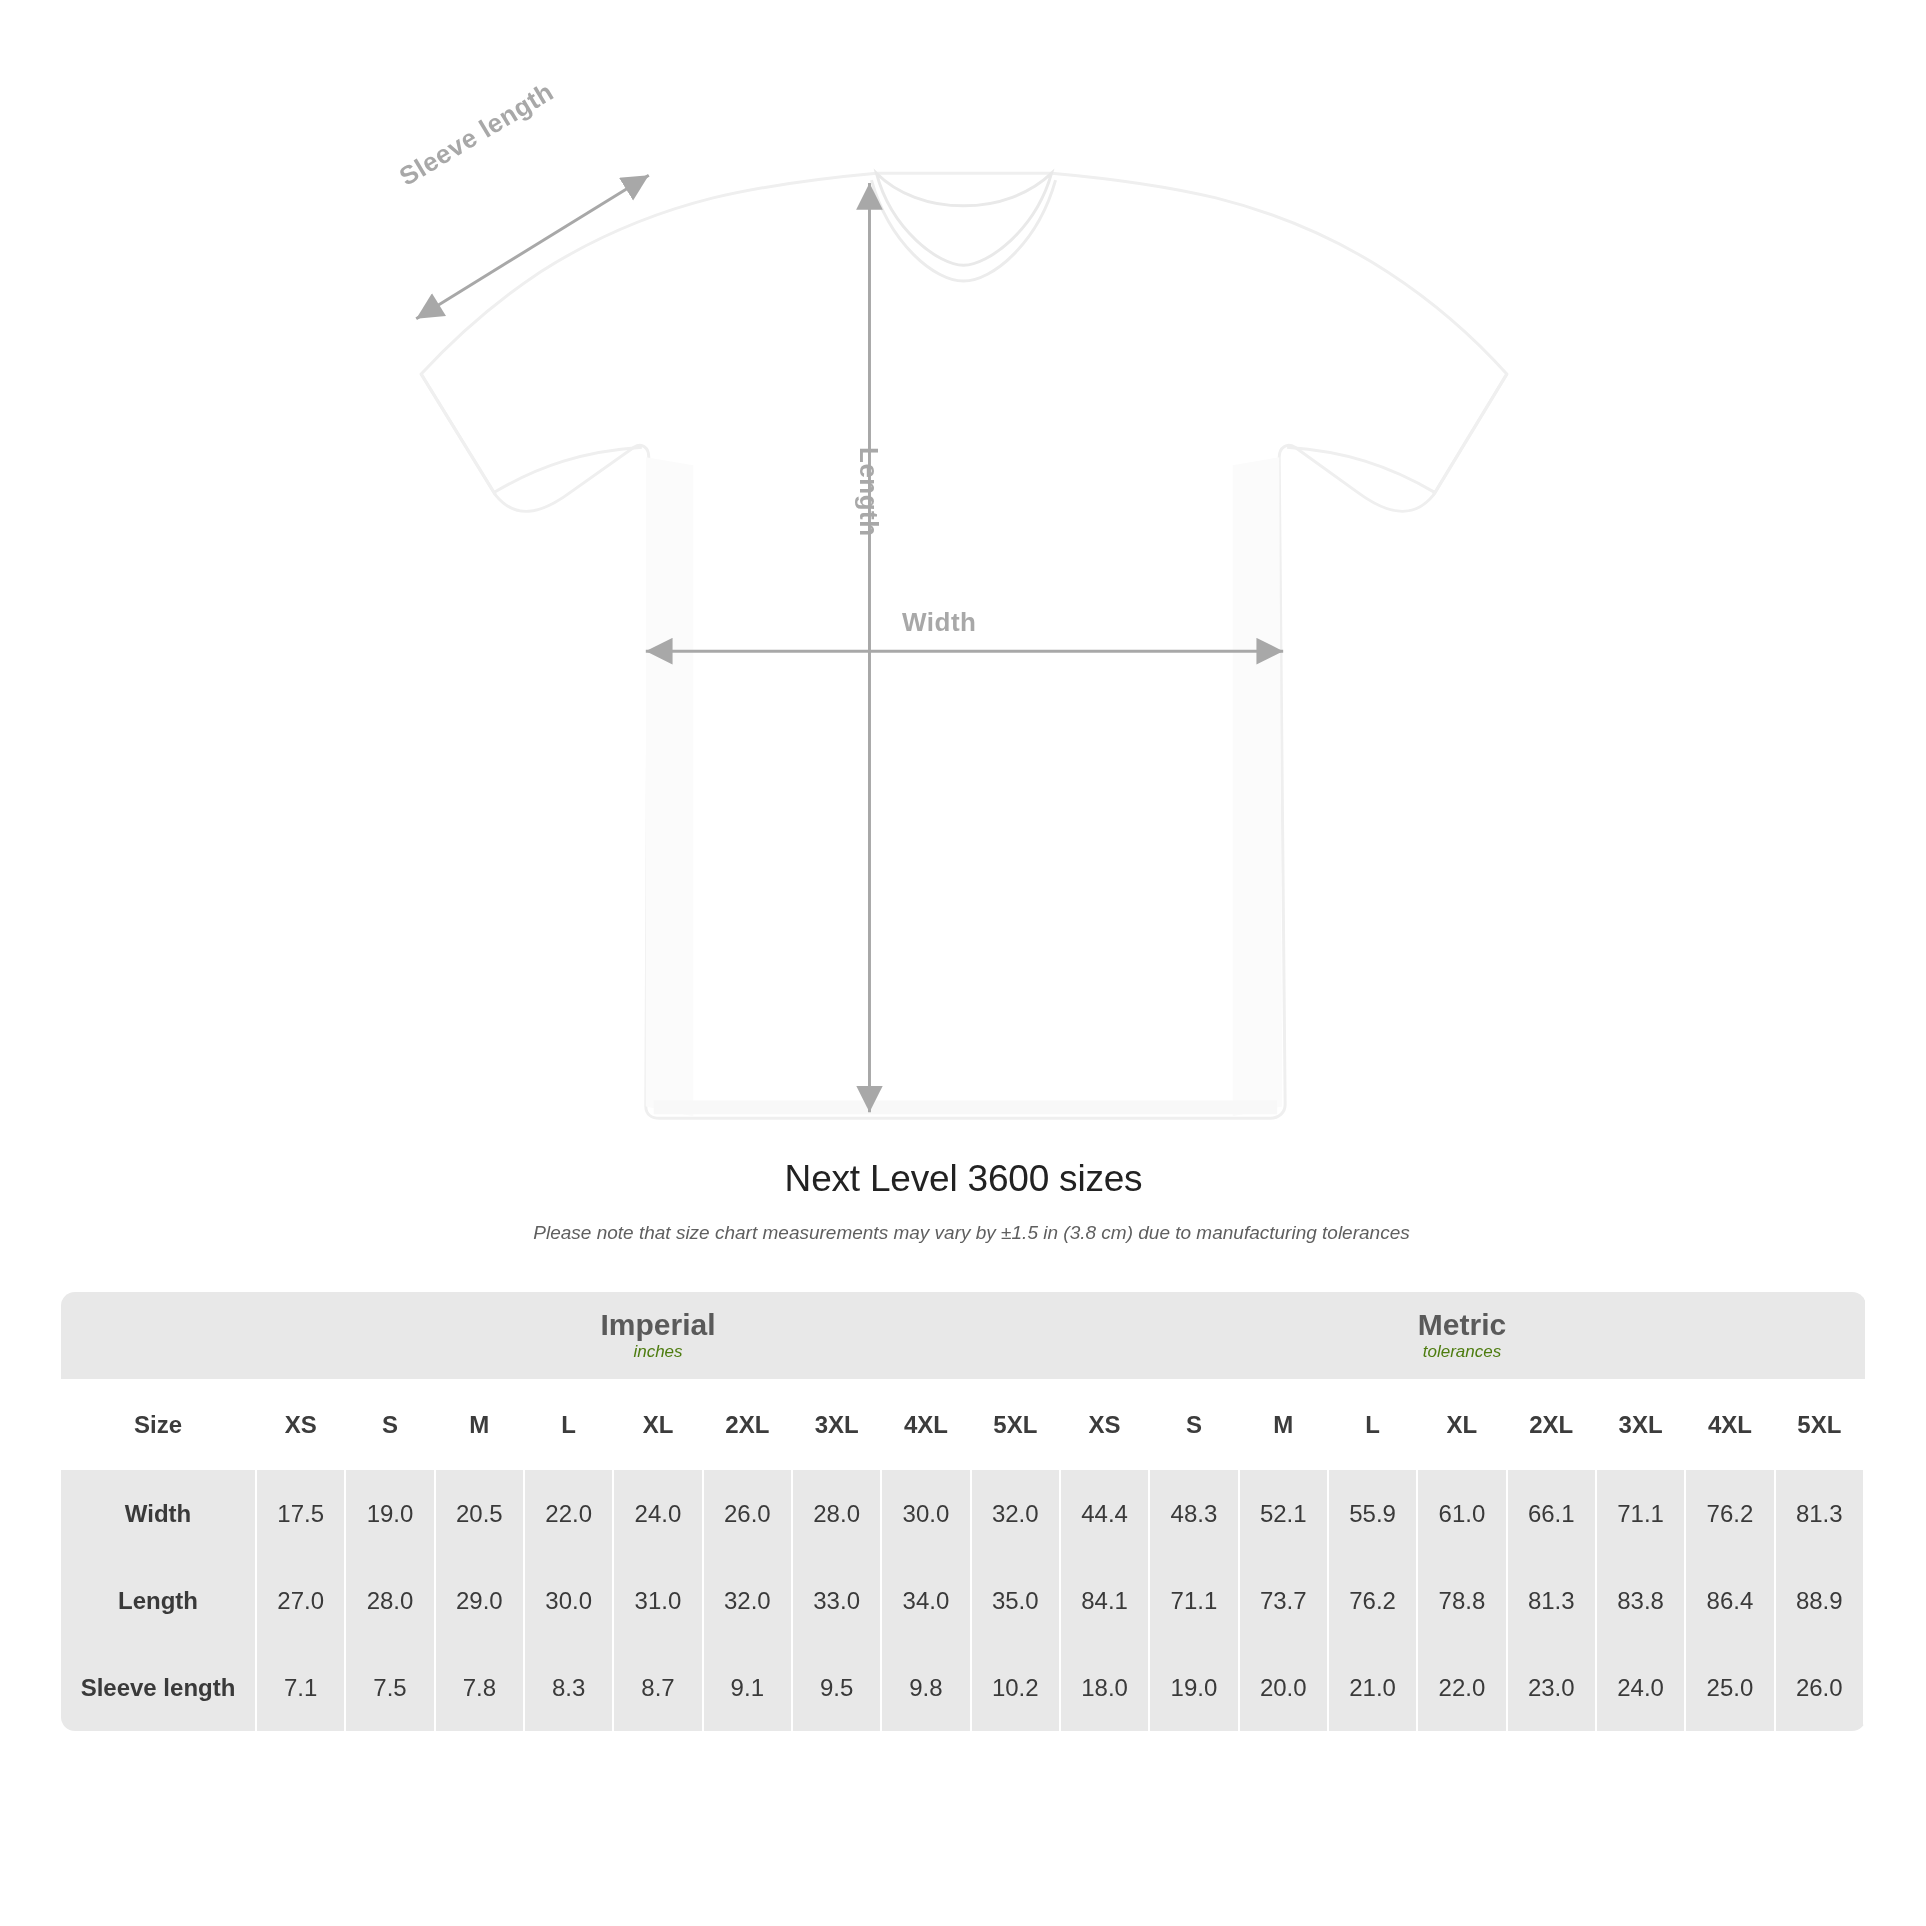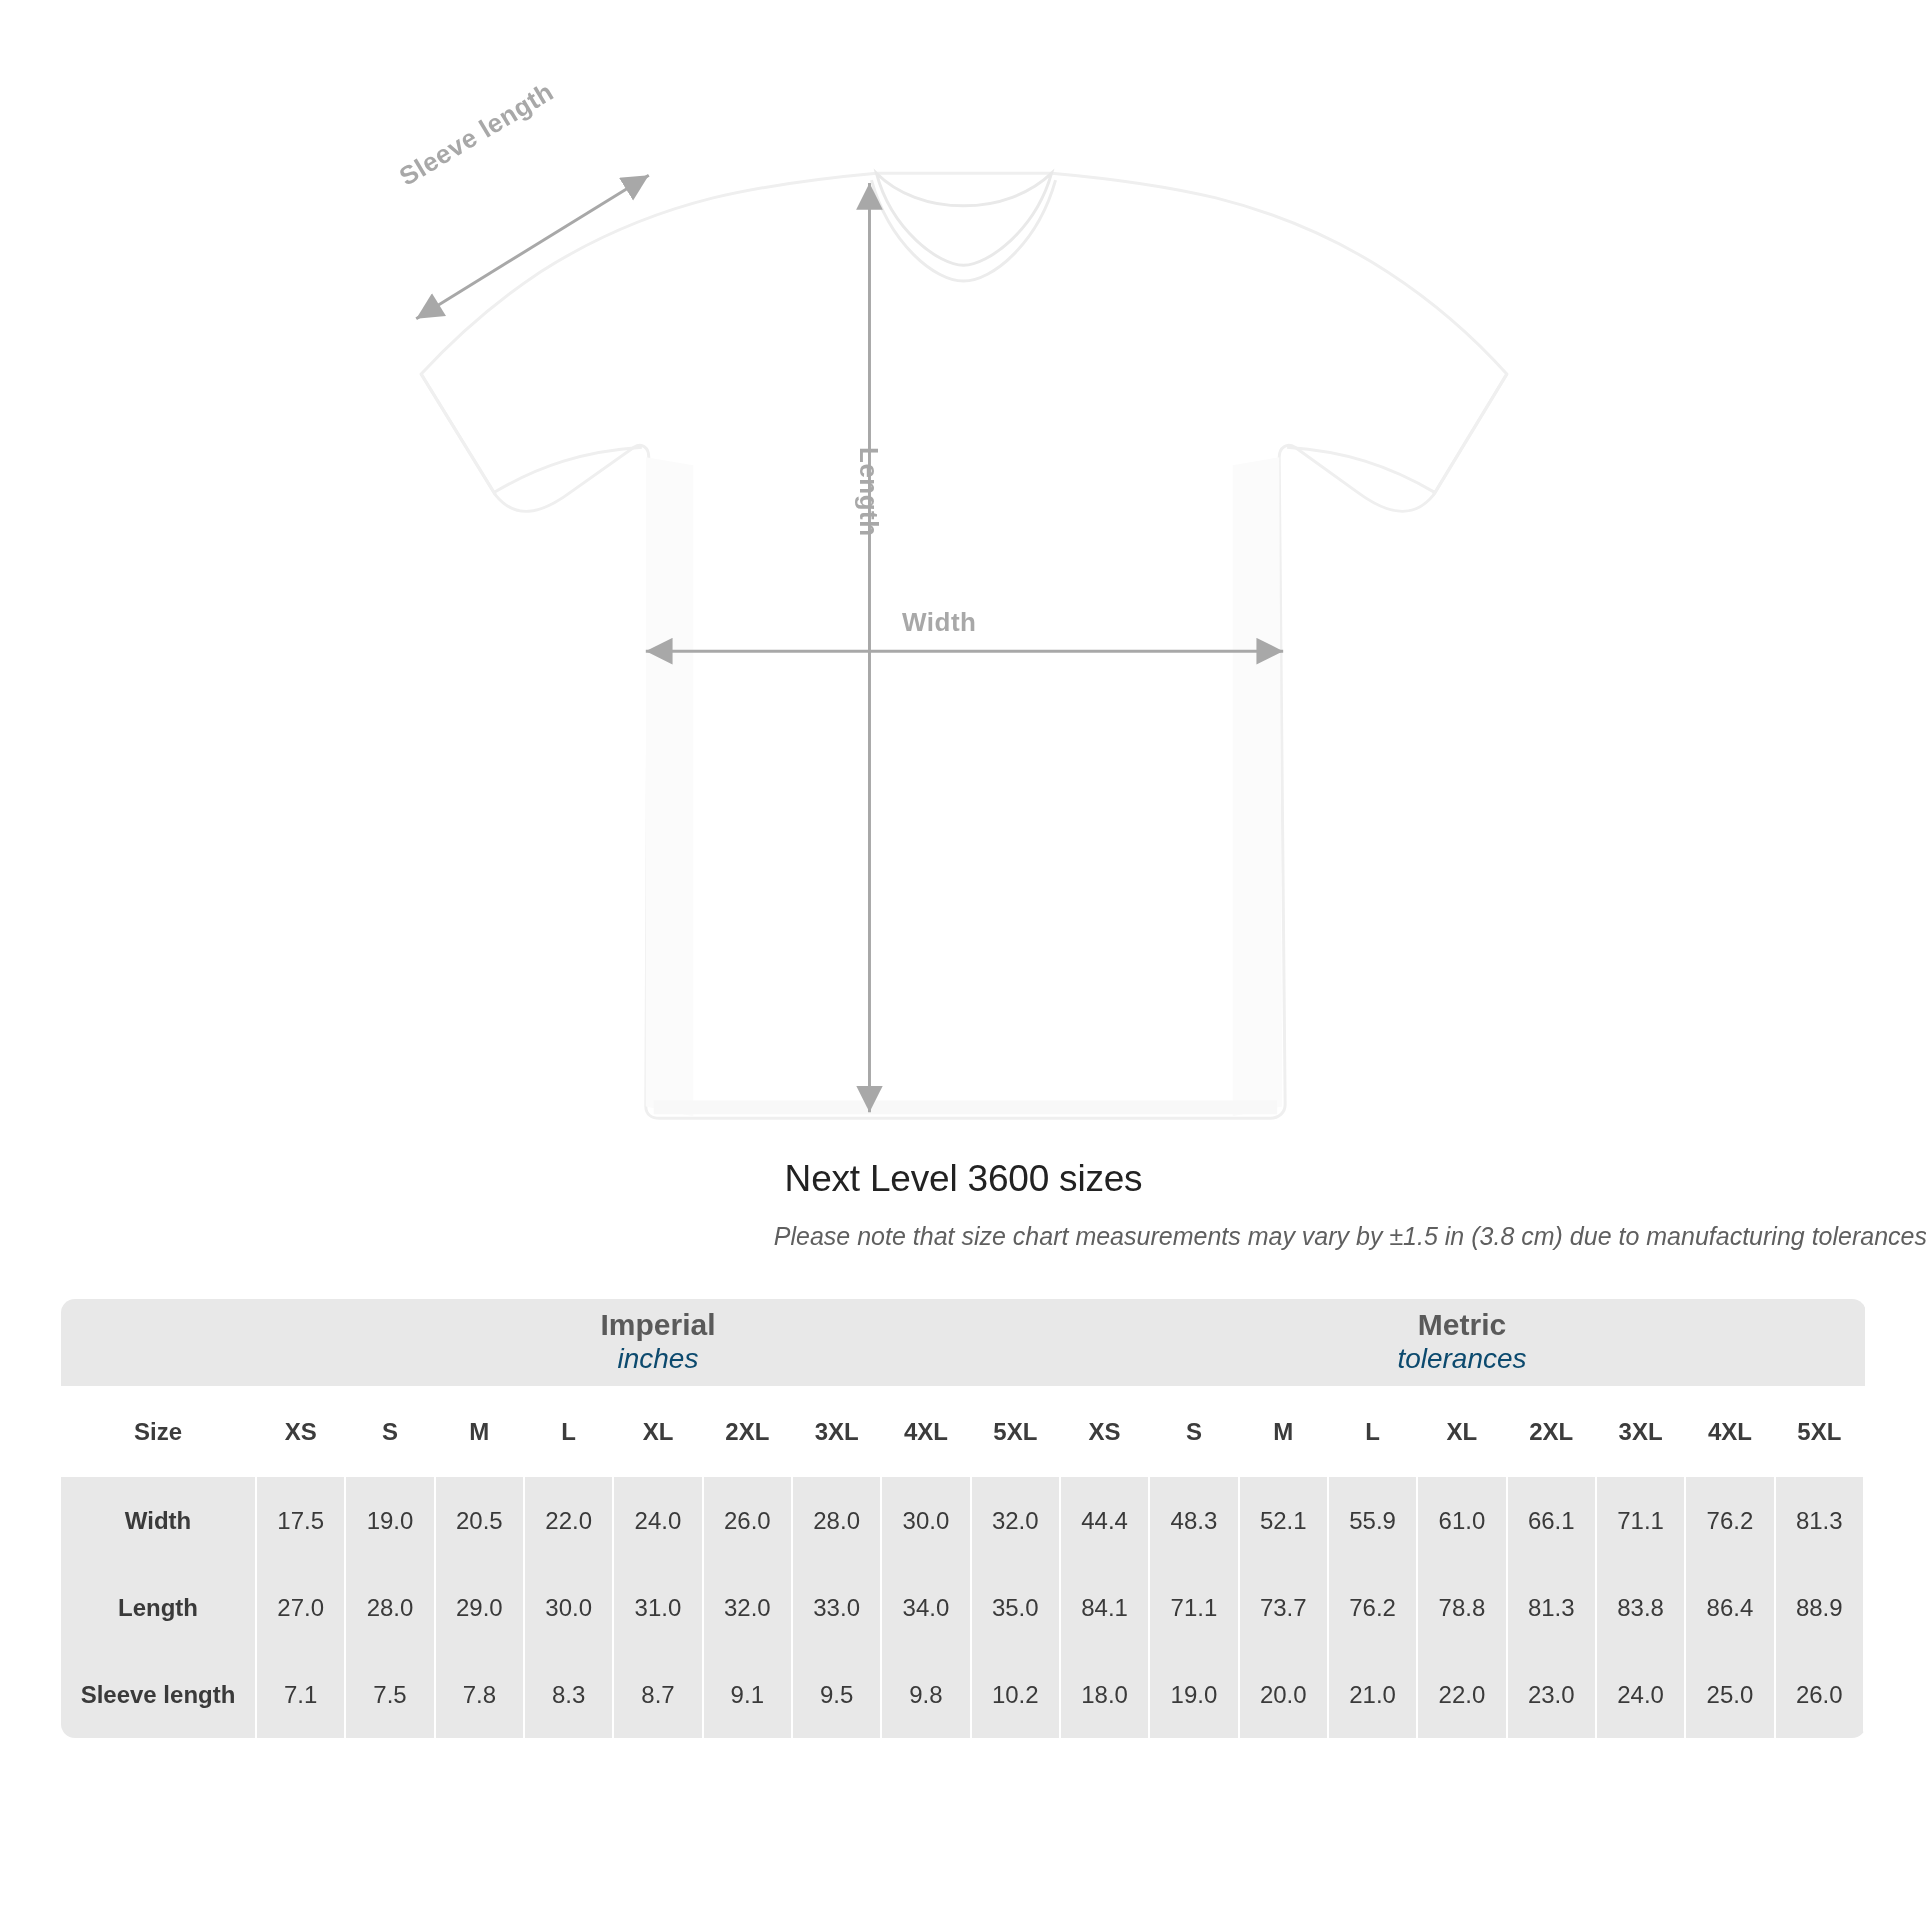--- a/index.html
+++ b/index.html
@@ -59,22 +59,22 @@
   .chart-title {
     text-align: center;
     font-size: 37px;
     font-weight: normal;
     color: #222222;
     margin: 0;
     padding-top: 10px;
     letter-spacing: -0.2px;
   }
   .chart-note {
-    text-align: right;
-    font-size: 25px;
+    text-align: center;
+    font-size: 19px;
     font-style: italic;
     color: #5f5f5f;
     margin-top: 22px;
     margin-left: 16px;
   }
 
   
   .table-wrap {
     margin: 48px 61px 0 61px;
     border-radius: 14px;
@@ -101,23 +101,23 @@
     height: 111px;
     border-right: 2px solid #e8e8e8 !important;
   }
   .unit-head .unit-name {
     font-size: 30px;
     font-weight: bold;
     color: #5a5a5a;
     line-height: 1.12;
   }
   .unit-head .unit-sub {
-    font-size: 28px;
+    font-size: 17px;
     font-style: italic;
-    color: #0c4a6e;
+    color: #4d7c0f;
     line-height: 1.3;
   }
   tr.row-head td {
     background: #ffffff;
     font-weight: bold;
     font-size: 24px;
     color: #3c3c3c;
     height: 91px;
     text-align: center;
   }

